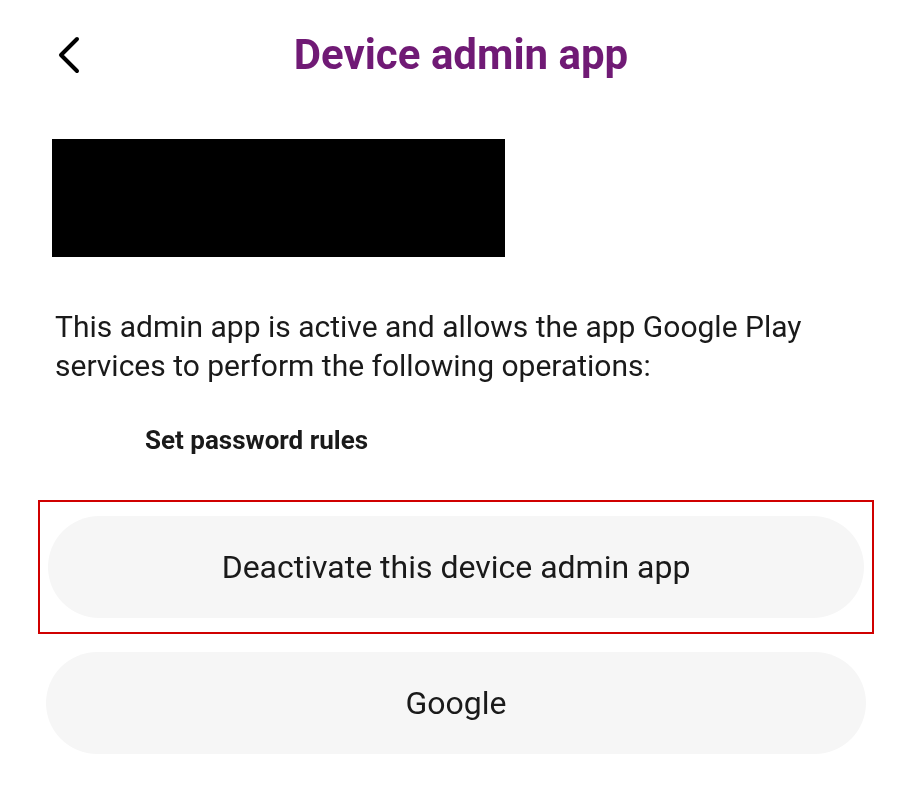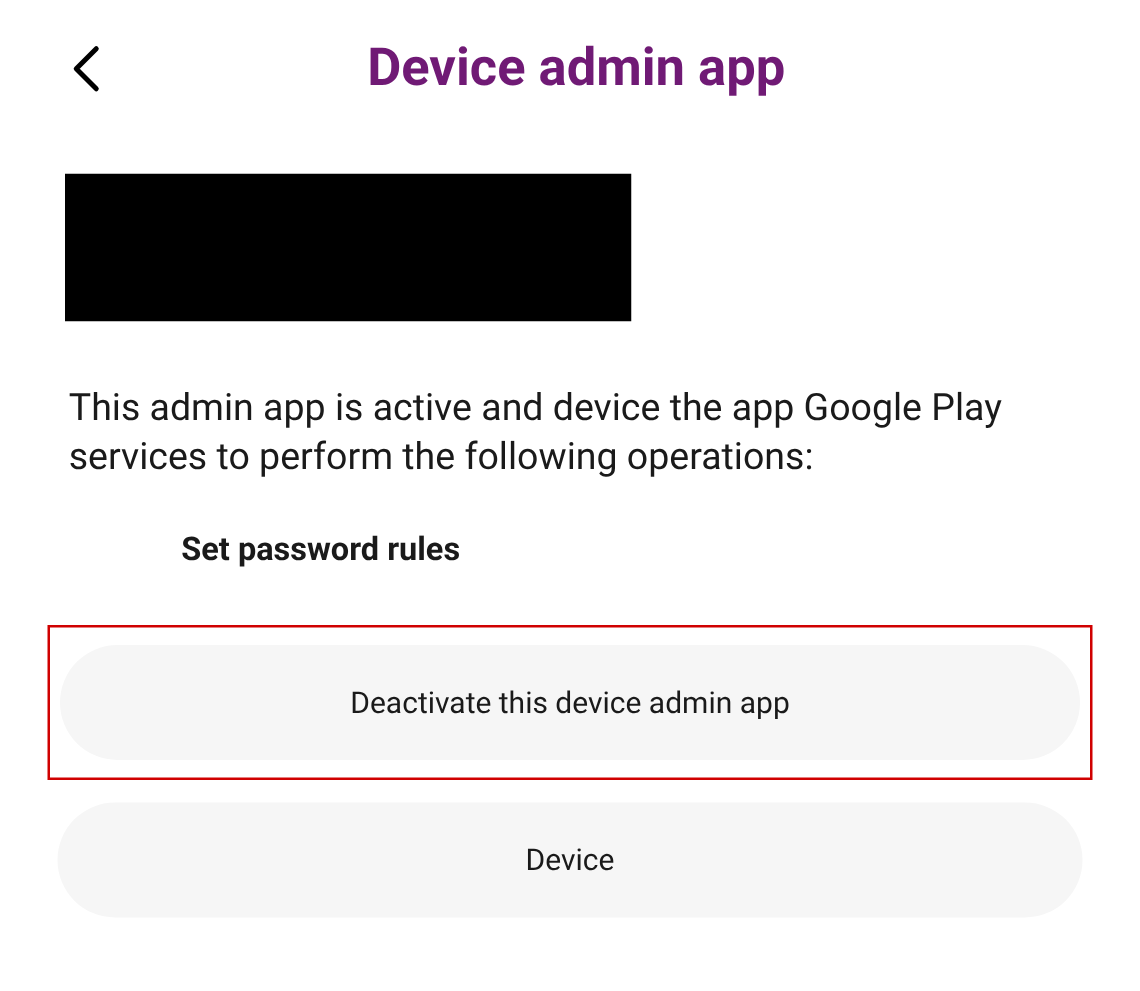--- a/index.html
+++ b/index.html
@@ -60,21 +60,21 @@
       border: 2px solid #d00000;
       padding: 14px 8px;
       margin-bottom: 18px;
     }
     .pill-button {
       background: #f6f6f6;
       border: none;
       border-radius: 60px;
       width: 100%;
       padding: 32px 0;
-      font-size: 24px;
+      font-size: 32px;
       color: #1a1a1a;
       cursor: pointer;
       text-align: center;
       font-family: inherit;
     }
     .cancel-wrapper {
       padding: 0 8px;
     }
   </style>
 </head>
@@ -84,24 +84,24 @@
   <div class="back-icon">
     <svg width="28" height="40" viewBox="0 0 28 40" fill="none">
       <path d="M22 4 L6 20 L22 36" stroke="#000000" stroke-width="4" stroke-linecap="round" stroke-linejoin="round"></path>
     </svg>
   </div>
   <h1 class="page-title">Device admin app</h1>
 </div>
 
 <div class="redacted-block"></div>
 
-<p class="description">This admin app is active and device the app Google Play services to perform the following operations:</p>
+<p class="description">This admin app is active and allows the app Google Play services to perform the following operations:</p>
 
 <div class="operation-item">Set password rules</div>
 
 <div class="button-container">
   <div class="highlight-box">
     <button class="pill-button">Deactivate this device admin app</button>
   </div>
   <div class="cancel-wrapper">
-    <button class="pill-button">Device</button>
+    <button class="pill-button">Google</button>
   </div>
 </div>
 
 </body></html>

